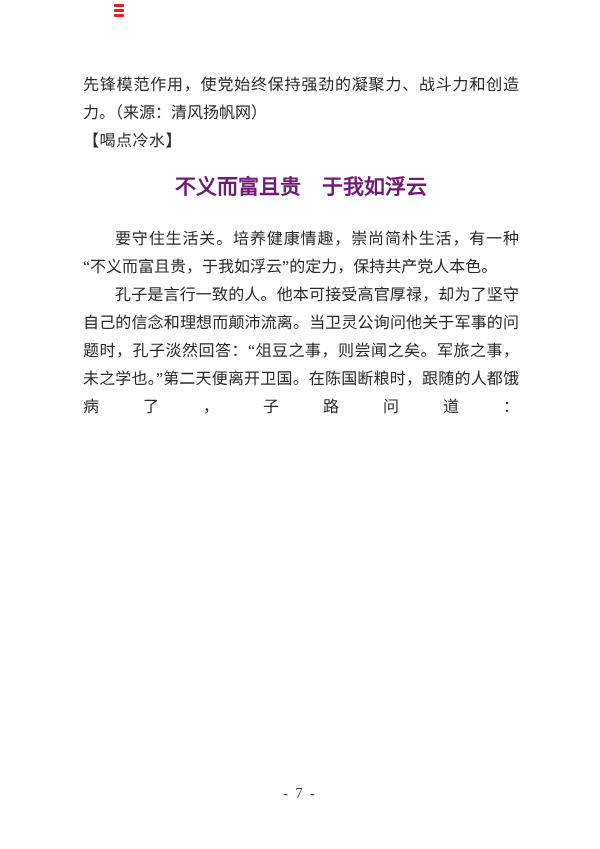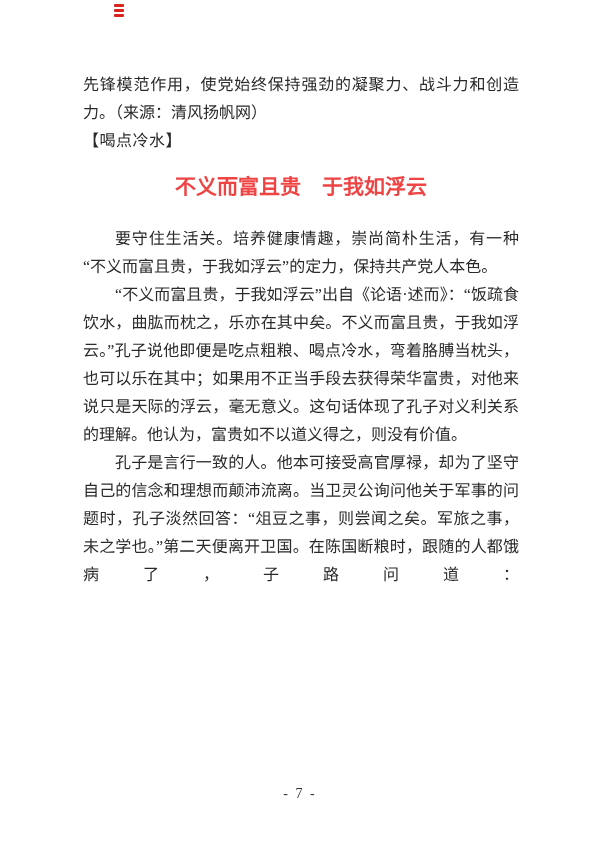--- a/index.html
+++ b/index.html
@@ -55,21 +55,21 @@
     line-height: 28px;
     letter-spacing: 0.5px;
   }
   h1.article-title {
     margin: 16px 0 22px 0;
     font-size: 21px;
     line-height: 32px;
     font-weight: bold;
     text-align: center;
     text-indent: 0;
-    color: #ef4444;
+    color: #701a75;
   }
   p.body-para {
     text-indent: 2em;
   }
   p.runs-off {
     text-align-last: justify;
   }
   .footer {
     position: absolute;
     left: 0;
@@ -97,21 +97,20 @@
 
     <p class="continuation">先锋模范作用，使党始终保持强劲的凝聚力、战斗力和创造力。（来源：清风扬帆网）</p>
 
     <p class="section-header">【喝点冷水】</p>
 
     <h1 class="article-title">不义而富且贵　于我如浮云</h1>
 
     <p class="body-para">要守住生活关。培养健康情趣，崇尚简朴生活，有一种“不义而富且贵，于我如浮云”的定力，保持共产党人本色。</p>
 
 
-    <p class="body-para">“不义而富且贵，于我如浮云”出自《论语·述而》：“饭疏食饮水，曲肱而枕之，乐亦在其中矣。不义而富且贵，于我如浮云。”孔子说他即便是吃点粗粮、喝点冷水，弯着胳膊当枕头，也可以乐在其中；如果用不正当手段去获得荣华富贵，对他来说只是天际的浮云，毫无意义。这句话体现了孔子对义利关系的理解。他认为，富贵如不以道义得之，则没有价值。</p>
 
 
     <p class="body-para runs-off">孔子是言行一致的人。他本可接受高官厚禄，却为了坚守自己的信念和理想而颠沛流离。当卫灵公询问他关于军事的问题时，孔子淡然回答：“俎豆之事，则尝闻之矣。军旅之事，未之学也。”第二天便离开卫国。在陈国断粮时，跟随的人都饿病了，子路问道：</p>
 
   </div>
 
   <div class="footer">- 7 -</div>
 
 </div>
 

